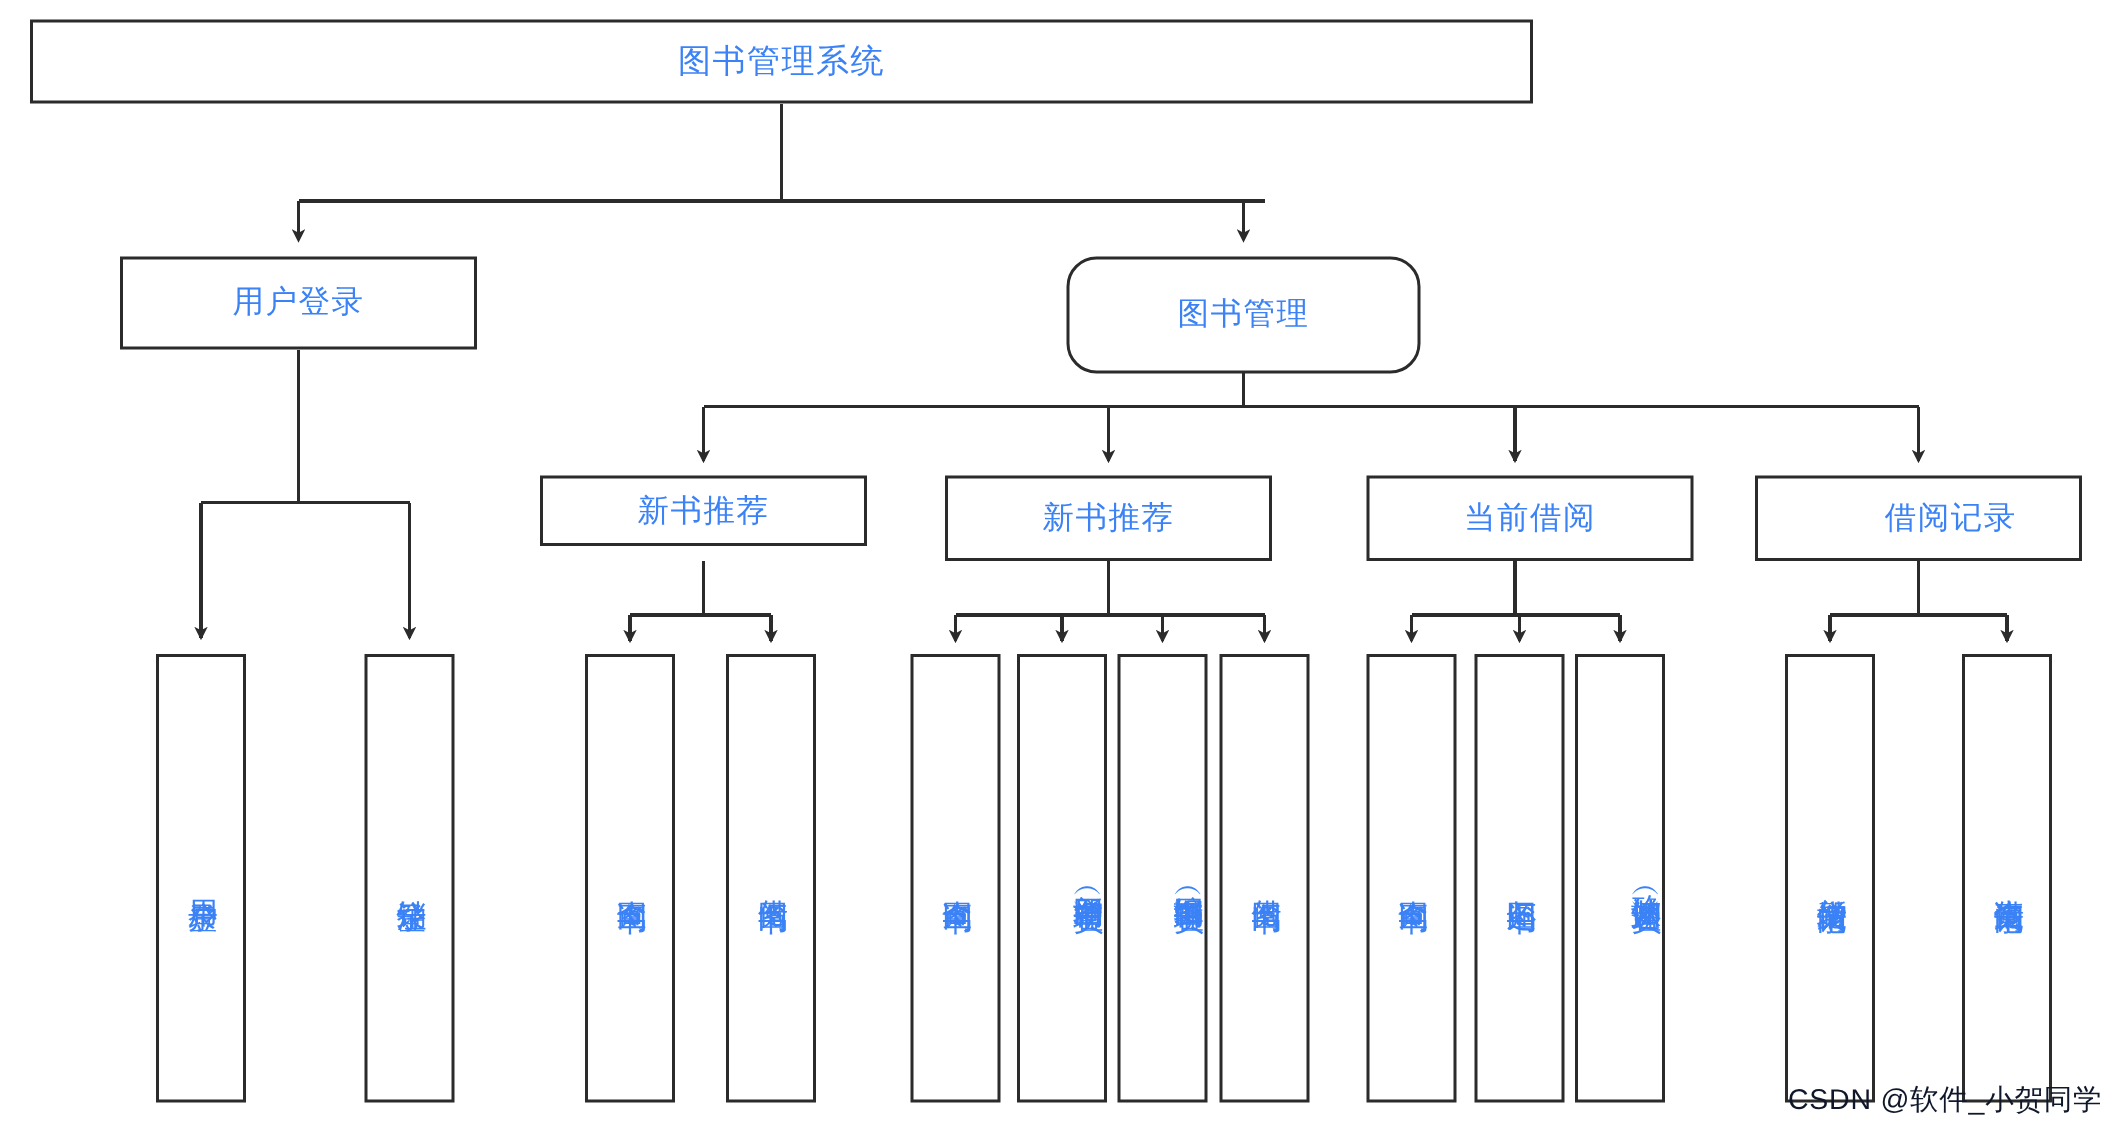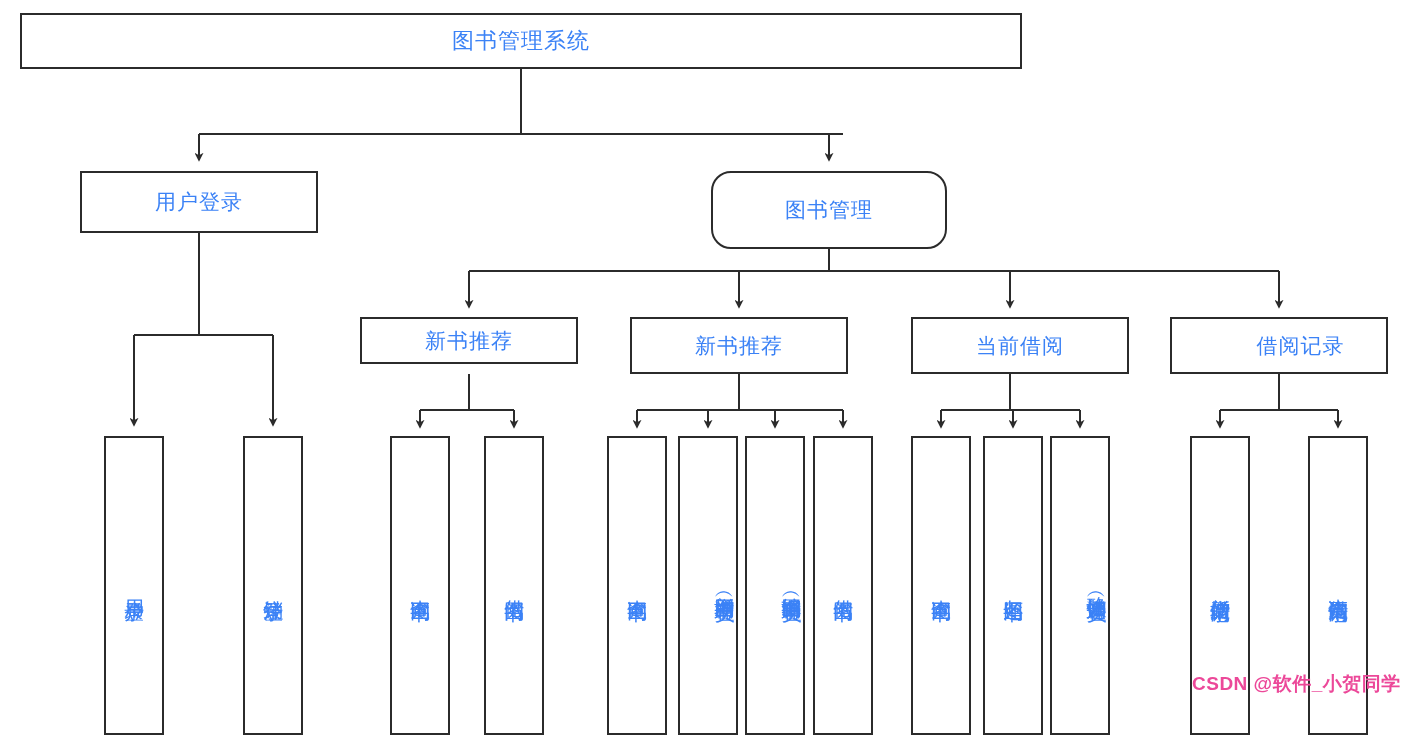--- a/index.html
+++ b/index.html
@@ -186,14 +186,14 @@
     <span class="vtext">确认归还（管理员）</span>
   </div>
 
   <div class="node v" style="left: 1190px; top: 436px; width: 60px; height: 299px;">
     <span class="vtext">新增借阅记录</span>
   </div>
   <div class="node v" style="left: 1308px; top: 436px; width: 60px; height: 299px;">
     <span class="vtext">查询借阅记录</span>
   </div>
 
-  <div class="watermark" style="left: 1192px; top: 671px; color: #ec4899; font-weight: bold;">CSDN @软件_小贺同学</div>
+  <div class="watermark" style="left: 1192px; top: 720px; color: #0f172a;">CSDN @软件_小贺同学</div>
 </div>
 
 </body></html>

